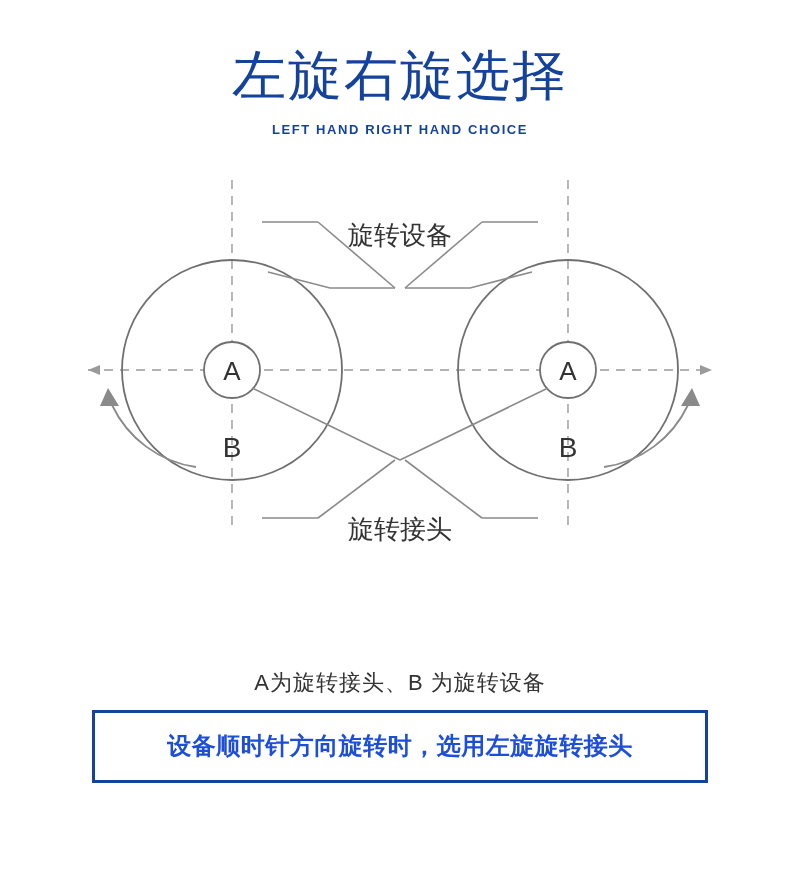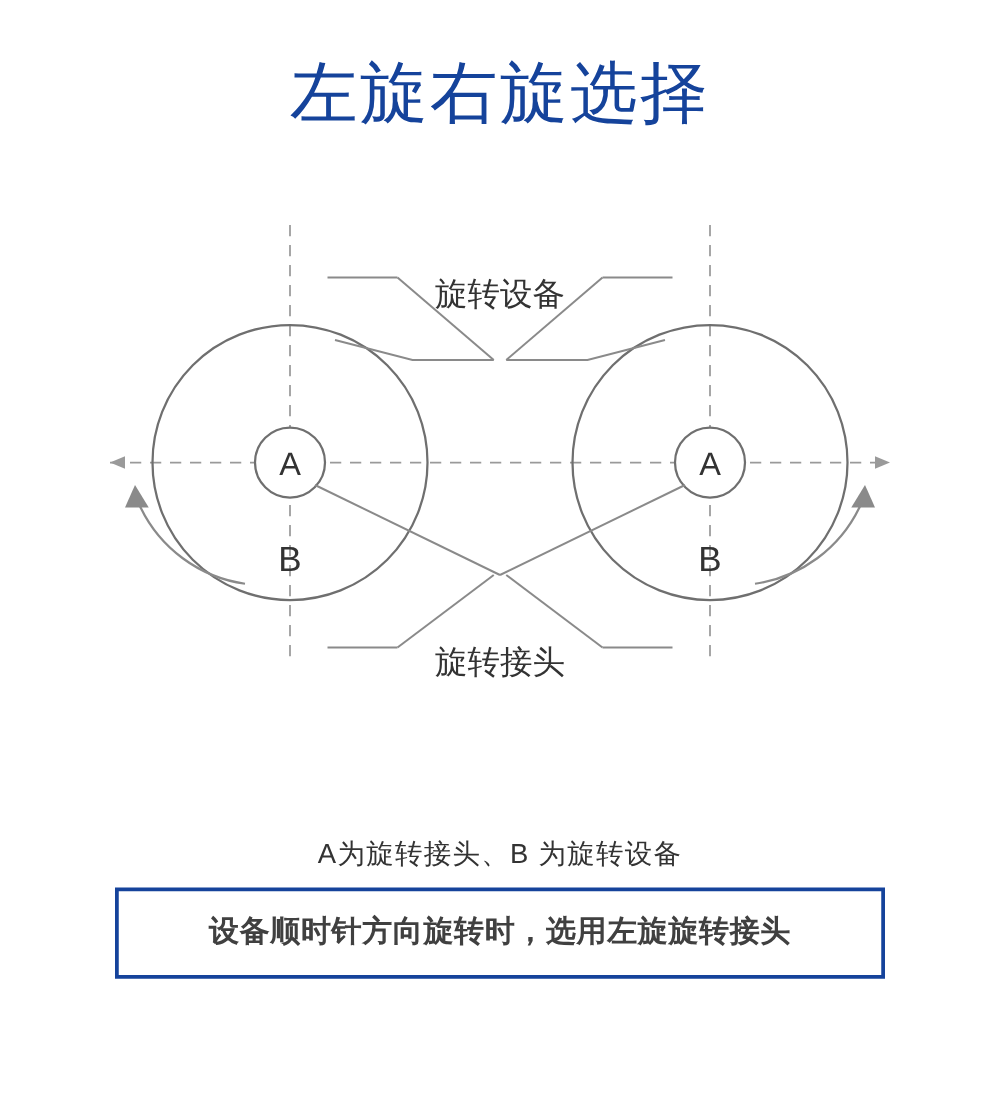--- a/index.html
+++ b/index.html
@@ -75,33 +75,34 @@
     left: 92px;
     width: 616px;
     box-sizing: border-box;
     border: 3px solid #15439b;
     padding: 14px 10px 16px 10px;
     text-align: center;
   }
   .notebox .line {
     font-size: 24px;
     font-weight: bold;
-    color: #404040;
+    color: #1d4ed8;
     line-height: 1.55;
     letter-spacing: 0.5px;
     white-space: nowrap;
     text-align: center;
   }
 </style>
 </head>
 <body>
 
 <div class="page">
 
   <div class="title">左旋右旋选择</div>
+  <div class="subtitle">LEFT HAND RIGHT HAND CHOICE</div>
 
   <div class="diagram">
     <svg width="800" height="420" viewBox="0 0 800 420" xmlns="http://www.w3.org/2000/svg">
 
       <line x1="88" y1="210" x2="712" y2="210" stroke="#9a9a9a" stroke-width="1.4" stroke-dasharray="9,7"></line>
 
       <polygon points="88,210 100,205 100,215" fill="#9a9a9a"></polygon>
       <polygon points="712,210 700,205 700,215" fill="#9a9a9a"></polygon>
 
       <line x1="232" y1="20" x2="232" y2="368" stroke="#9a9a9a" stroke-width="1.4" stroke-dasharray="9,7"></line>

